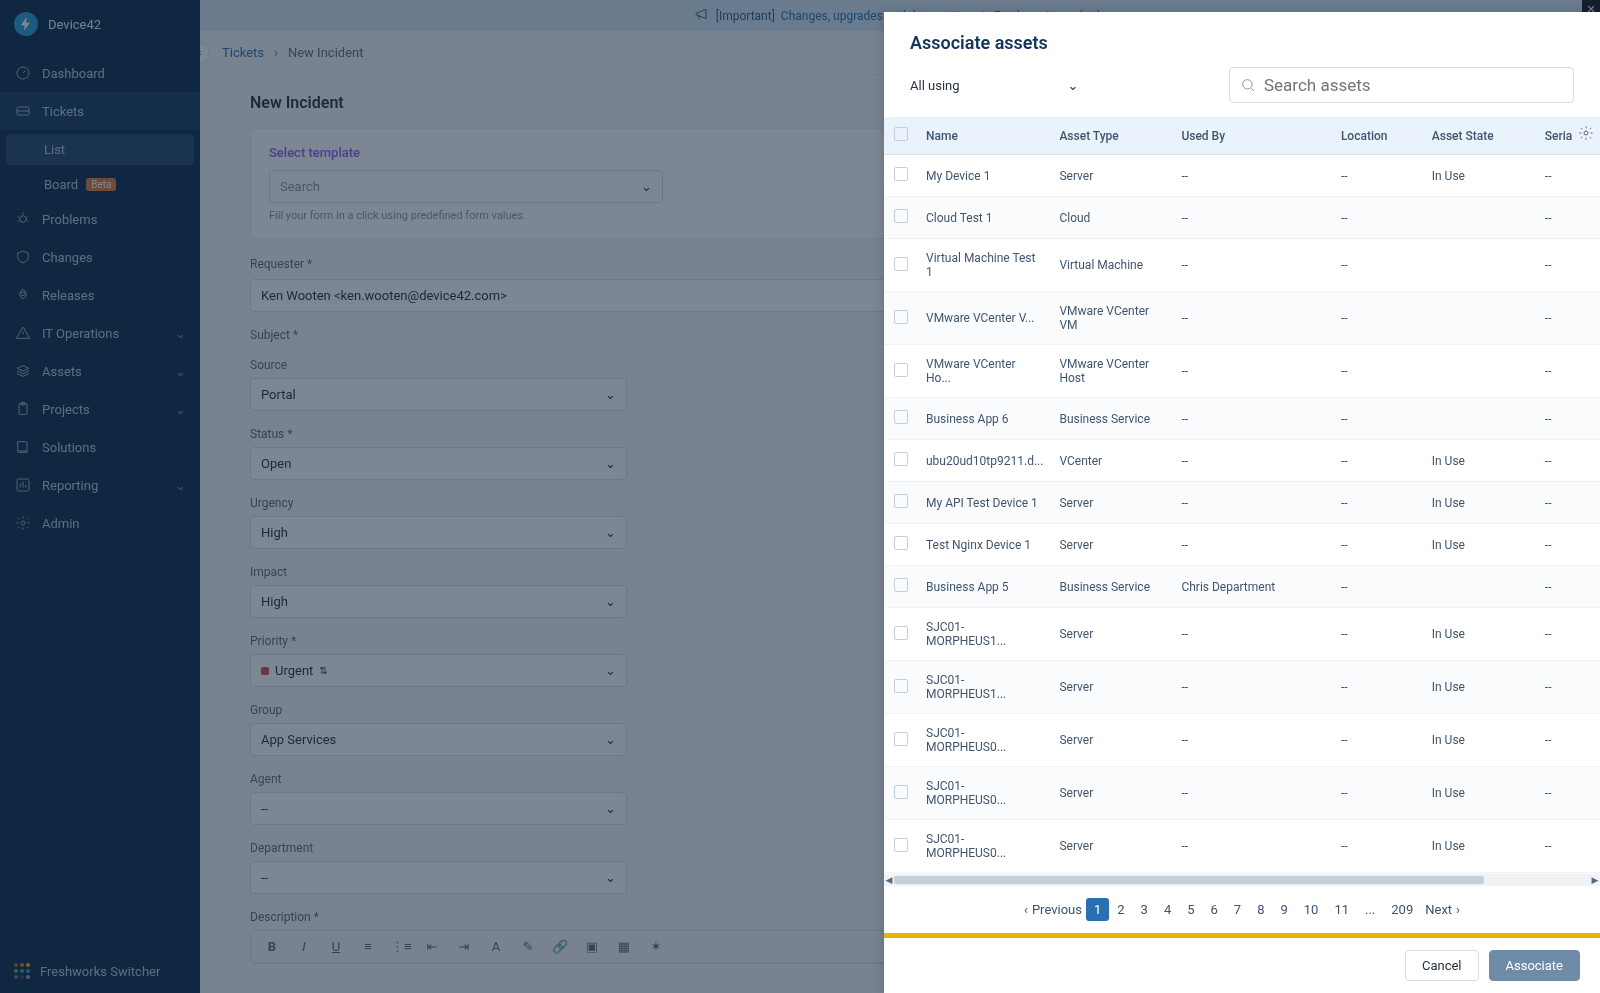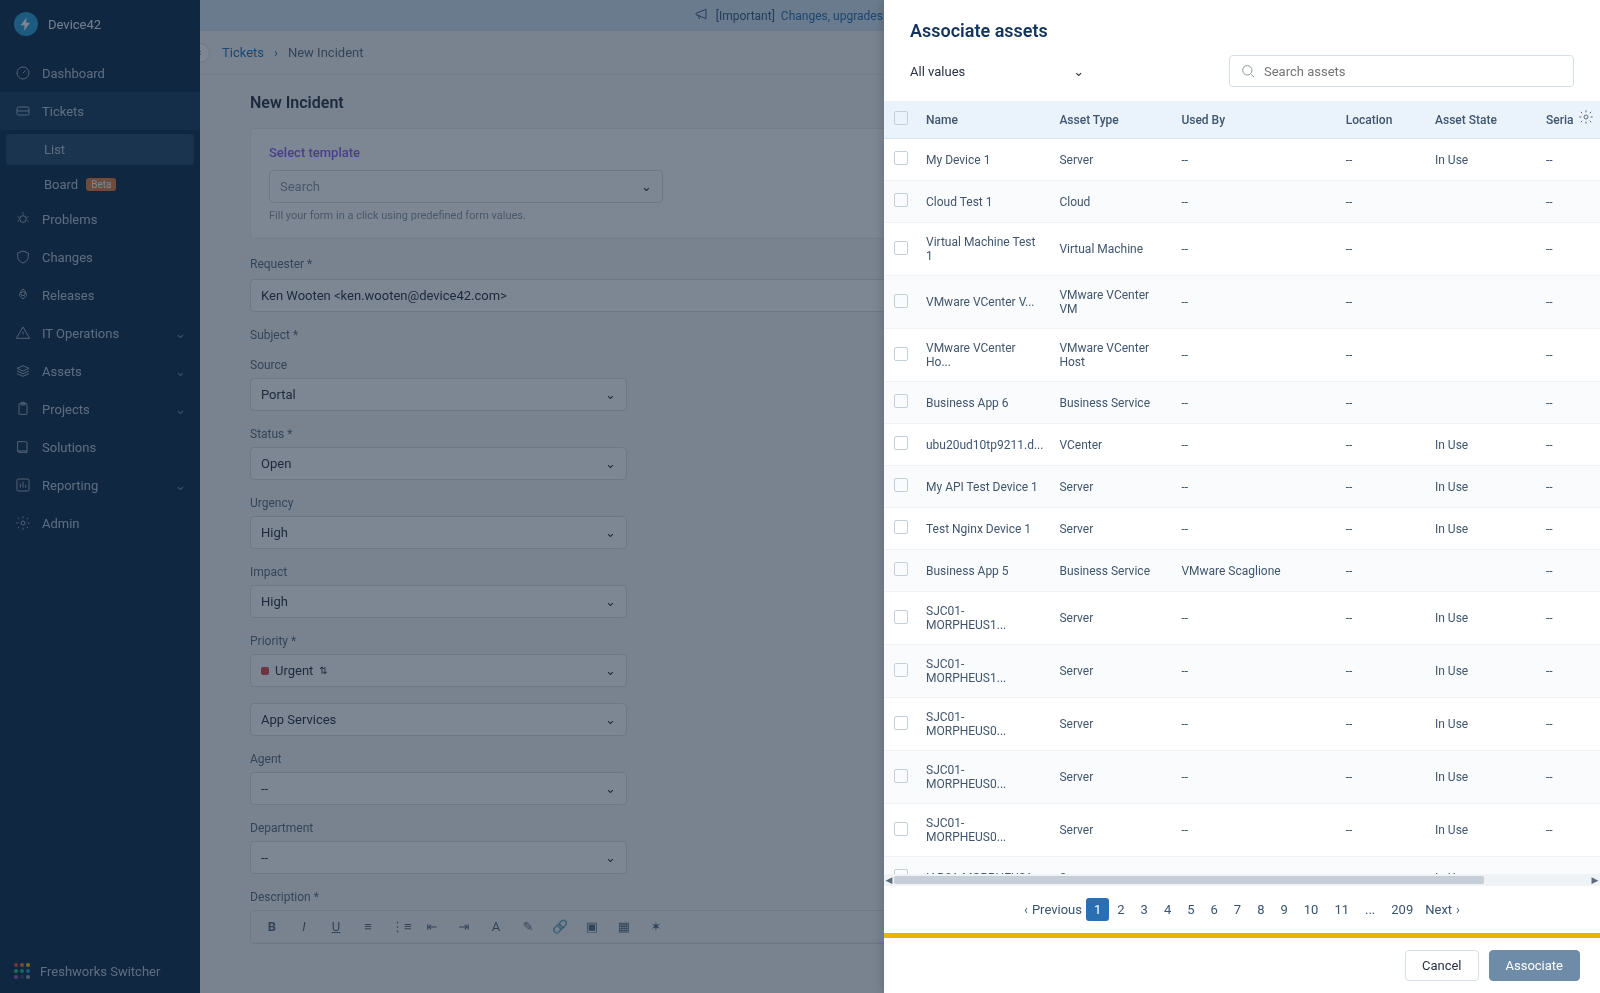--- a/index.html
+++ b/index.html
@@ -41,27 +41,27 @@
 .fld-label .link{color:#2b6fb3;cursor:pointer;display:flex;align-items:center;gap:4px}
 .half .sel{width:50%}
 .chip-x{margin-left:auto;color:#8a96a3;cursor:pointer}
 .pri{display:flex;align-items:center;gap:6px}
 .pri-dot{width:8px;height:8px;background:#d84b4b;border-radius:2px}
 .rte{border:1px solid #d8dee6;border-radius:4px}
 .rte-bar{display:flex;gap:14px;padding:8px 12px;border-bottom:1px solid #e6eaef;color:#5a6b7d}
 .rte-bar span{cursor:pointer;width:18px;text-align:center}
 
 .overlay{position:absolute;inset:0;background:rgba(18,37,58,.55)}
-.panel{position:absolute;right:0;top:0;bottom:0;width:716px;background:white;display:flex;flex-direction:column;box-shadow:-2px 0 10px rgba(0,0,0,.15)}
+.panel{position:absolute;right:0;top:12px;bottom:0;width:716px;background:white;display:flex;flex-direction:column;box-shadow:-2px 0 10px rgba(0,0,0,.15)}
 .p-head{padding:20px 26px 14px}
 .p-title{font-size:18px;font-weight:600;color:#12335b}
 .p-filter{display:flex;justify-content:space-between;align-items:center;padding:0 26px 14px}
 .p-dd{display:flex;align-items:center;gap:8px;font-size:13px;color:#283240;cursor:pointer}
 .p-search{display:flex;align-items:center;gap:8px;border:1px solid #d8dee6;border-radius:4px;padding:7px 10px;width:345px}
-.p-search input{border:none;outline:none;flex:1;font-size:13px}
+.p-search input{border:none;outline:none;flex:1;font-size:17px}
 .tbl-wrap{flex:1;overflow:auto;position:relative}
 table{width:100%;border-collapse:collapse;font-size:12px}
 thead th{background:#eaf2fb;text-align:left;padding:10px 8px;color:#40566e;font-weight:500;border-bottom:1px solid #d8e2ed;position:sticky;top:0}
 tbody td{padding:12px 8px;border-bottom:1px solid #f0f3f6;color:#40566e}
 tbody tr:nth-child(odd){background:white}
 tbody tr:nth-child(even){background:#fafbfc}
 .cb{width:14px;height:14px;border:1px solid #c6ced8;border-radius:2px;display:inline-block}
 th:first-child,td:first-child{width:34px;text-align:center}
 th:nth-child(2),td:nth-child(2){width:122px}
 th:nth-child(3),td:nth-child(3){width:122px}
@@ -314,20 +314,23 @@
           <div class="sel">
             <span class="pri">
                 <span class="pri-dot"></span>
                 <span>Urgent</span> 
                 <span style="font-size:10px">⇅</span>
               </span>
             <span>⌄</span>
           </div>
         </div>
         <div class="fld half">
+          <div class="fld-label">
+              <span>Group</span>
+            </div>
           <div class="sel">
               <span>App Services</span>
               <span>⌄</span>
             </div>
         </div>
         <div class="fld half">
           <div class="fld-label">
               <span>Agent</span>
             </div>
           <div class="sel">
@@ -371,21 +374,21 @@
     </div>
   </div>
 
   <div class="overlay"></div>
   <div class="panel">
     <div class="p-head">
       <div class="p-title">Associate assets</div>
     </div>
     <div class="p-filter">
       <div class="p-dd">
-        <span>All values</span>
+        <span>All using</span>
         <span style="margin-left:100px">⌄</span>
       </div>
       <div class="p-search">
         <svg viewBox="0 0 24 24" style="stroke:#8a96a3">
             <circle cx="11" cy="11" r="7"></circle>
             <path d="M21 21l-4-4"></path>
           </svg>
         <input placeholder="Search assets" style="">
       </div>
     </div>
@@ -487,21 +490,21 @@
               <td>Server</td>
               <td>--</td>
               <td>--</td>
               <td>In Use</td>
               <td>--</td>
             </tr>
             <tr>
               <td><span class="cb"></span></td>
               <td>Business App 5</td>
               <td>Business Service</td>
-              <td>VMware Scaglione</td>
+              <td>Chris Department</td>
               <td>--</td>
               <td></td>
               <td>--</td>
             </tr>
             <tr>
               <td><span class="cb"></span></td>
               <td>SJC01-MORPHEUS1...</td>
               <td>Server</td>
               <td>--</td>
               <td>--</td>

